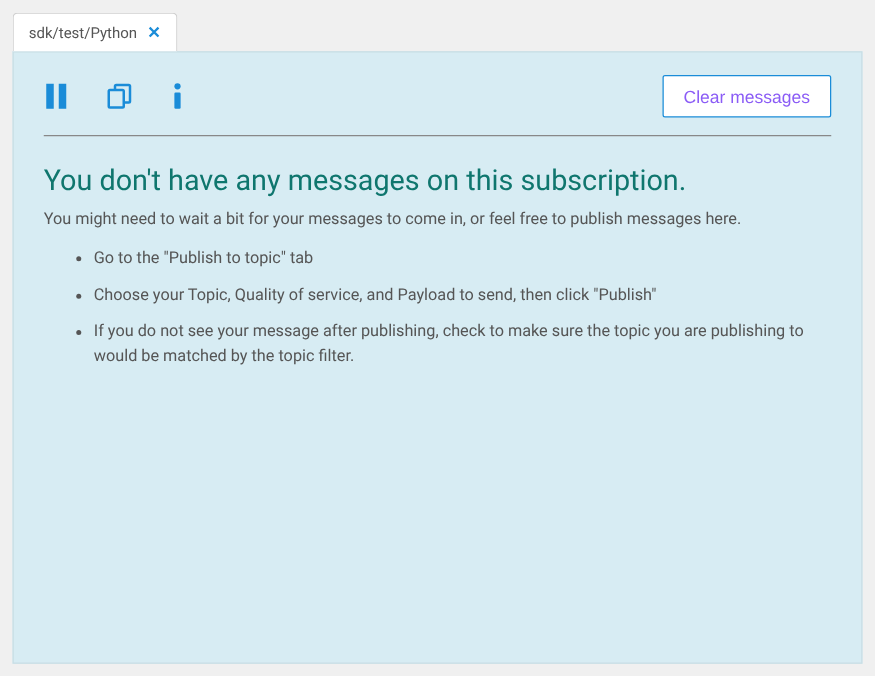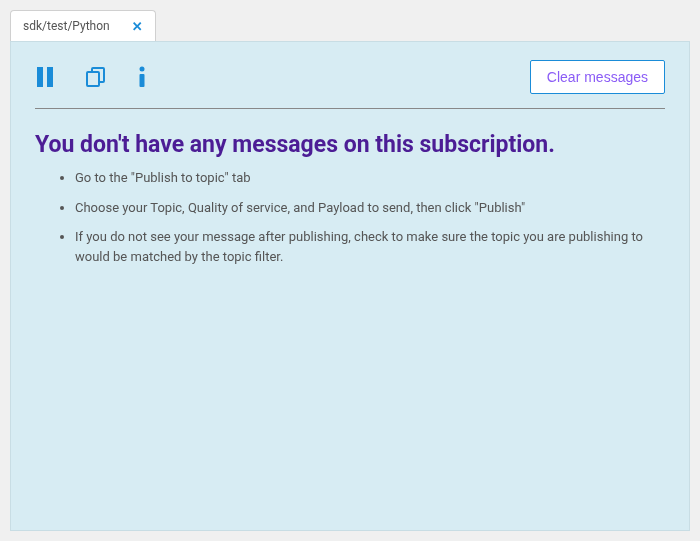--- a/index.html
+++ b/index.html
@@ -20,21 +20,21 @@
       display: flex;
     }
     .tab {
       background: #ffffff;
       border: 1px solid #d0d0d0;
       border-bottom: none;
       border-radius: 4px 4px 0 0;
       padding: 8px 12px;
       display: flex;
       align-items: center;
-      gap: 22px;
+      gap: 8px;
       font-size: 12px;
       color: #555;
     }
     .tab-close {
       color: #1a8cd8;
       font-weight: bold;
       cursor: pointer;
       font-size: 13px;
       line-height: 1;
     }
@@ -71,22 +71,22 @@
       padding: 8px 16px;
       font-size: 14px;
       border-radius: 2px;
       cursor: pointer;
     }
     .message-area {
       padding-top: 22px;
     }
     .headline {
       font-size: 23px;
-      font-weight: 700;
-      color: #4c1d95;
+      font-weight: 400;
+      color: #0f766e;
       margin-bottom: 10px;
     }
     .sub-text {
       font-size: 13px;
       color: #555;
       margin-bottom: 14px;
     }
     .instructions {
       list-style: disc;
       padding-left: 40px;
@@ -128,19 +128,20 @@
           <circle cx="5" cy="3" r="2.5" fill="#1a8cd8"></circle>
           <rect x="2.5" y="8" width="5" height="13" rx="1" fill="#1a8cd8"></rect>
         </svg>
       </span>
     </div>
     <button class="clear-btn">Clear messages</button>
   </div>
 
   <div class="message-area">
     <h1 class="headline">You don't have any messages on this subscription.</h1>
+    <p class="sub-text">You might need to wait a bit for your messages to come in, or feel free to publish messages here.</p>
     <ul class="instructions">
       <li>Go to the "Publish to topic" tab</li>
       <li>Choose your Topic, Quality of service, and Payload to send, then click "Publish"</li>
       <li>If you do not see your message after publishing, check to make sure the topic you are publishing to would be matched by the topic filter.</li>
     </ul>
   </div>
 </div>
 
 </body></html>

